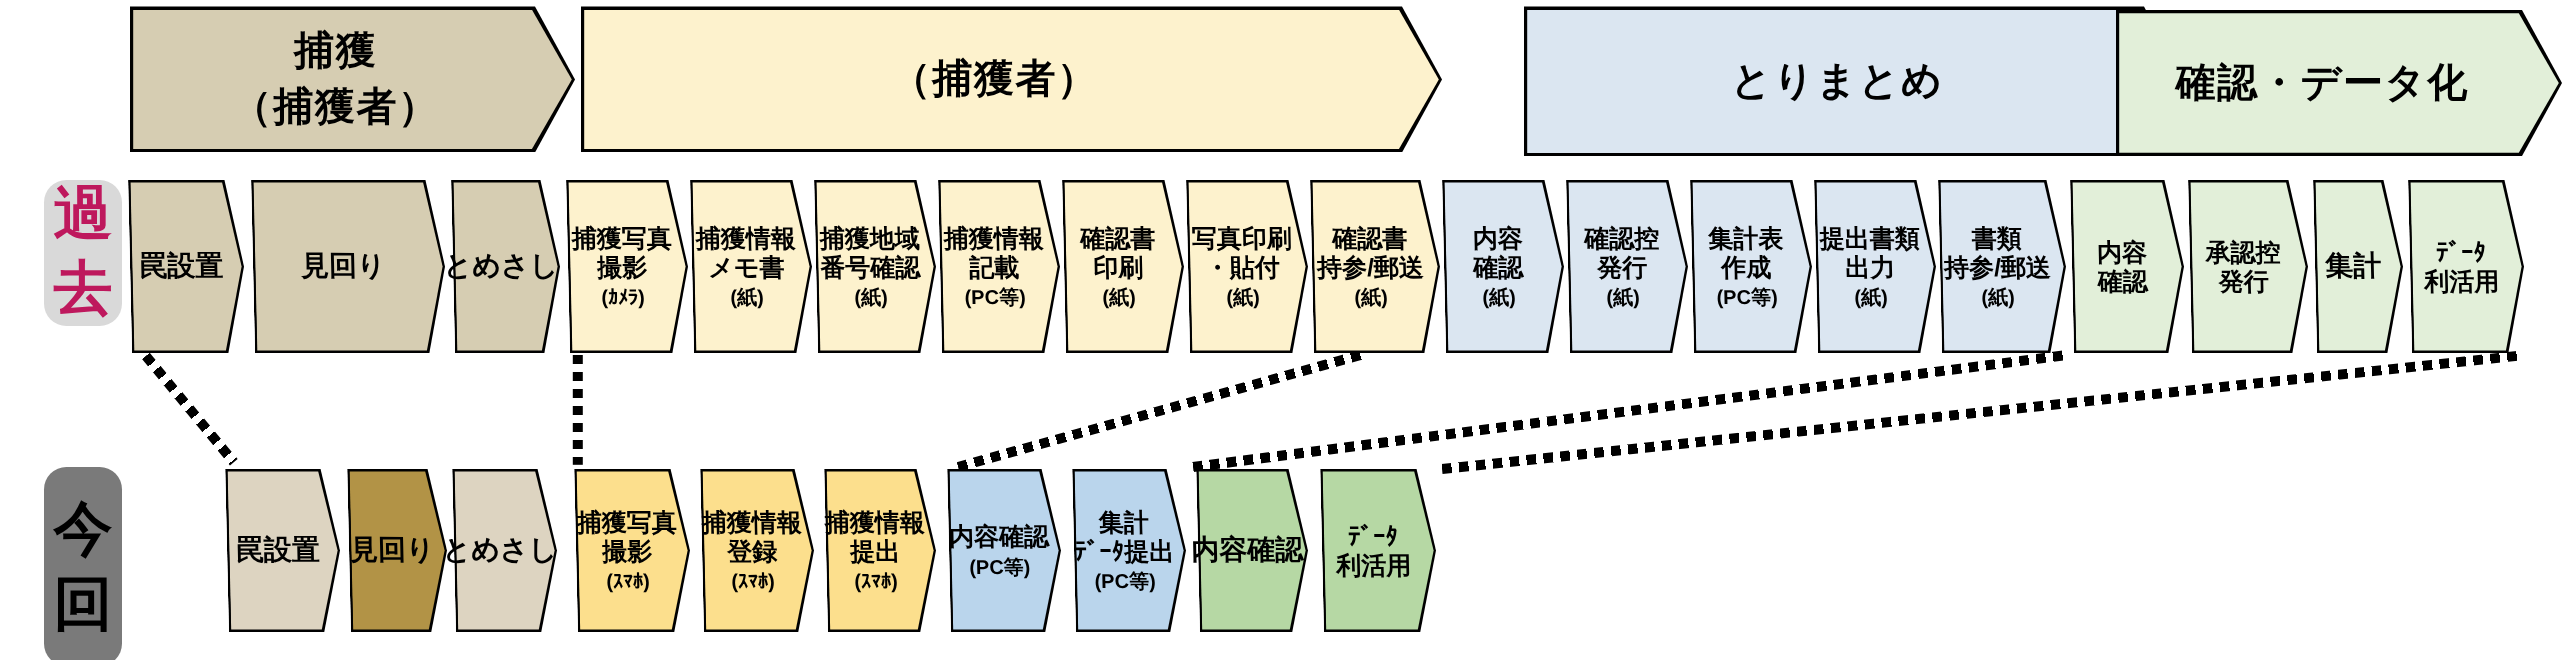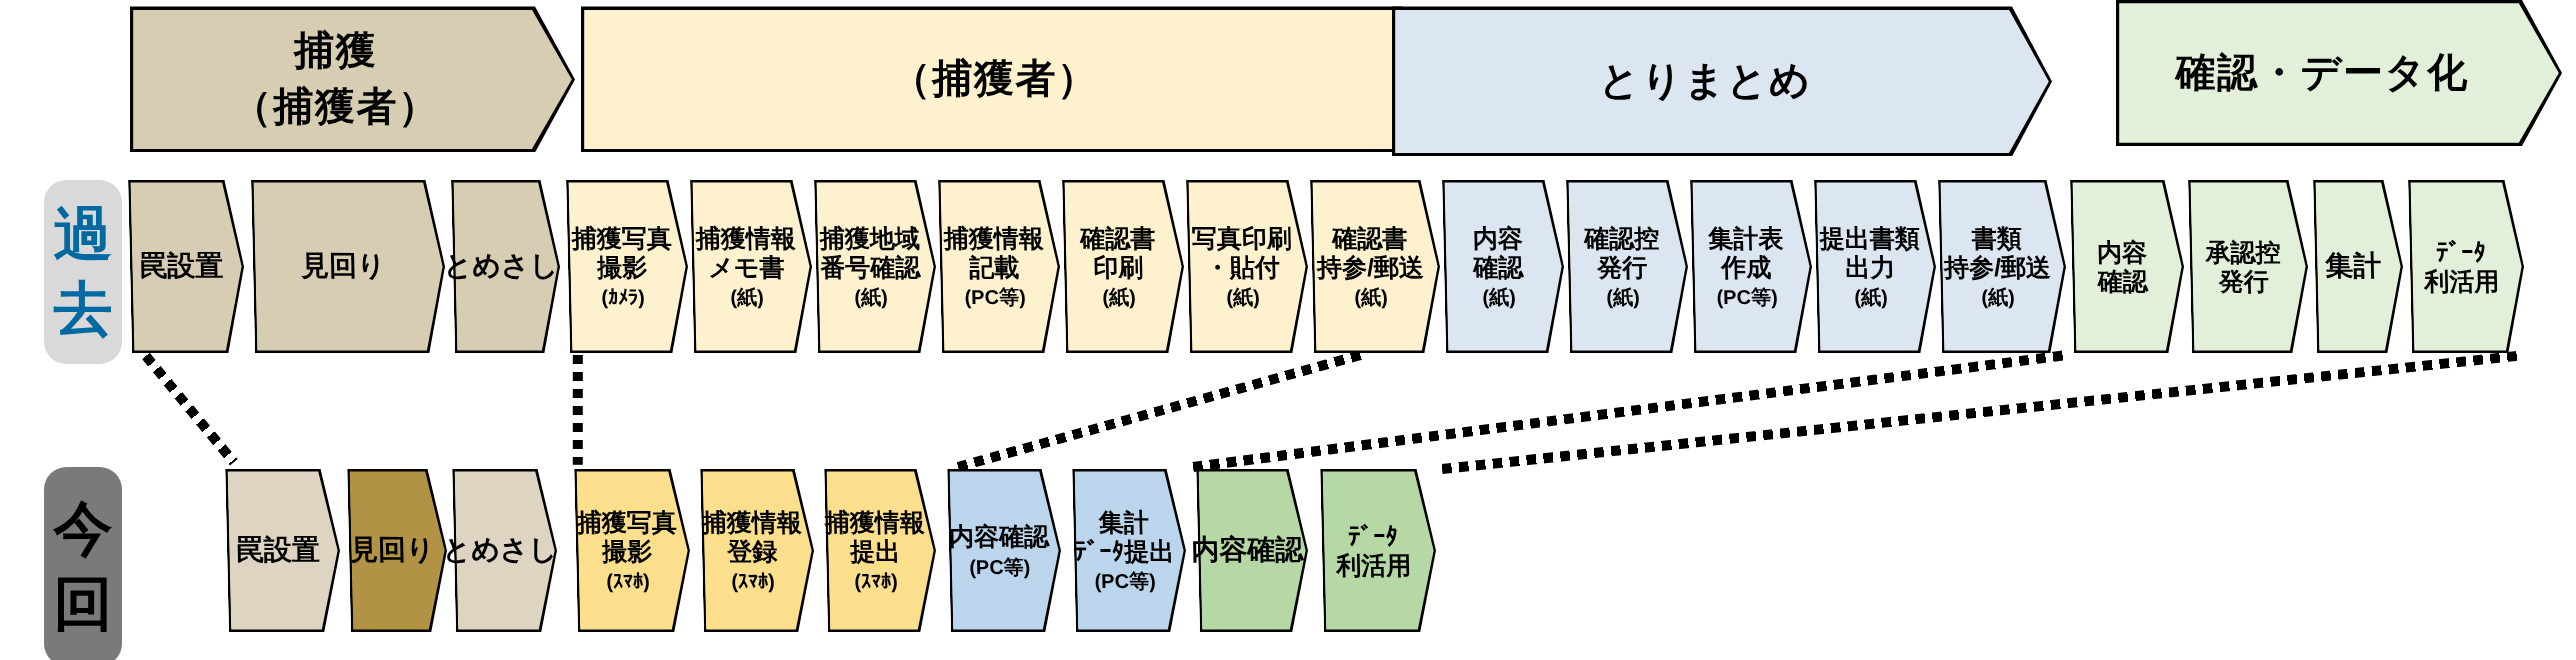--- a/index.html
+++ b/index.html
@@ -53,44 +53,44 @@
           <div class="ln">（捕獲者）</div>
         </div>
       </div>
       <div class="chev phase" style="left: 581px; top: 6.4px; width: 861px; height: 146px; --fill: #fdf2cd;">
         <div class="bd"></div>
         <div class="fl"></div>
         <div class="tx">
           <div class="ln">（捕獲者）</div>
         </div>
       </div>
-      <div class="chev phase" style="left: 1392px; top: 6.4px; width: 660px; height: 150px; --fill: #dbe6f1;">
+      <div class="chev phase" style="left: 1524px; top: 6.4px; width: 660px; height: 150px; --fill: #dbe6f1;">
         <div class="bd"></div>
         <div class="fl"></div>
         <div class="tx">
           <div class="ln">とりまとめ</div>
         </div>
       </div>
-      <div class="chev phase" style="left: 2116px; top: 0; width: 446px; height: 146px; --fill: #e2efd9;">
+      <div class="chev phase" style="left: 2116px; top: 10px; width: 446px; height: 146px; --fill: #e2efd9;">
         <div class="bd"></div>
         <div class="fl"></div>
         <div class="tx">
           <div class="ln">確認・データ化</div>
         </div>
       </div>
     </div>
   <div id="connector-layer">
       <div class="dots" style="left: 146px; top: 351px; width: 138px; transform: rotate(50.4069deg);"></div>
       <div class="dots" style="left: 578px; top: 350px; width: 110px; transform: rotate(90deg);"></div>
       <div class="dots" style="left: 958px; top: 462px; width: 418px; transform: rotate(-15.5535deg);"></div>
       <div class="dots" style="left: 1193px; top: 462px; width: 881px; transform: rotate(-7.30576deg);"></div>
       <div class="dots" style="left: 1442px; top: 464px; width: 1086px; transform: rotate(-6.00459deg);"></div>
     </div>
   <div id="row-past">
-      <div class="rowlabel" style="left: 44px; top: 180px; width: 78px; height: 184px; background: rgb(217, 217, 217); color: #0369a1;">
+      <div class="rowlabel" style="left: 44px; top: 180px; width: 78px; height: 146px; background: rgb(217, 217, 217); color: #be185d; align-items: flex-end;">
         <div class="lchars">過去</div>
       </div>
       <div class="chev step" style="left: 130px; top: 180px; width: 114px; height: 173px; --fill: #d6cdb2;">
         <div class="bd"></div>
         <div class="fl"></div>
         <div class="tx">
           <div class="ln big">罠設置</div>
         </div>
       </div>
       <div class="chev step" style="left: 253px; top: 180px; width: 192px; height: 173px; --fill: #d6cdb2;">

